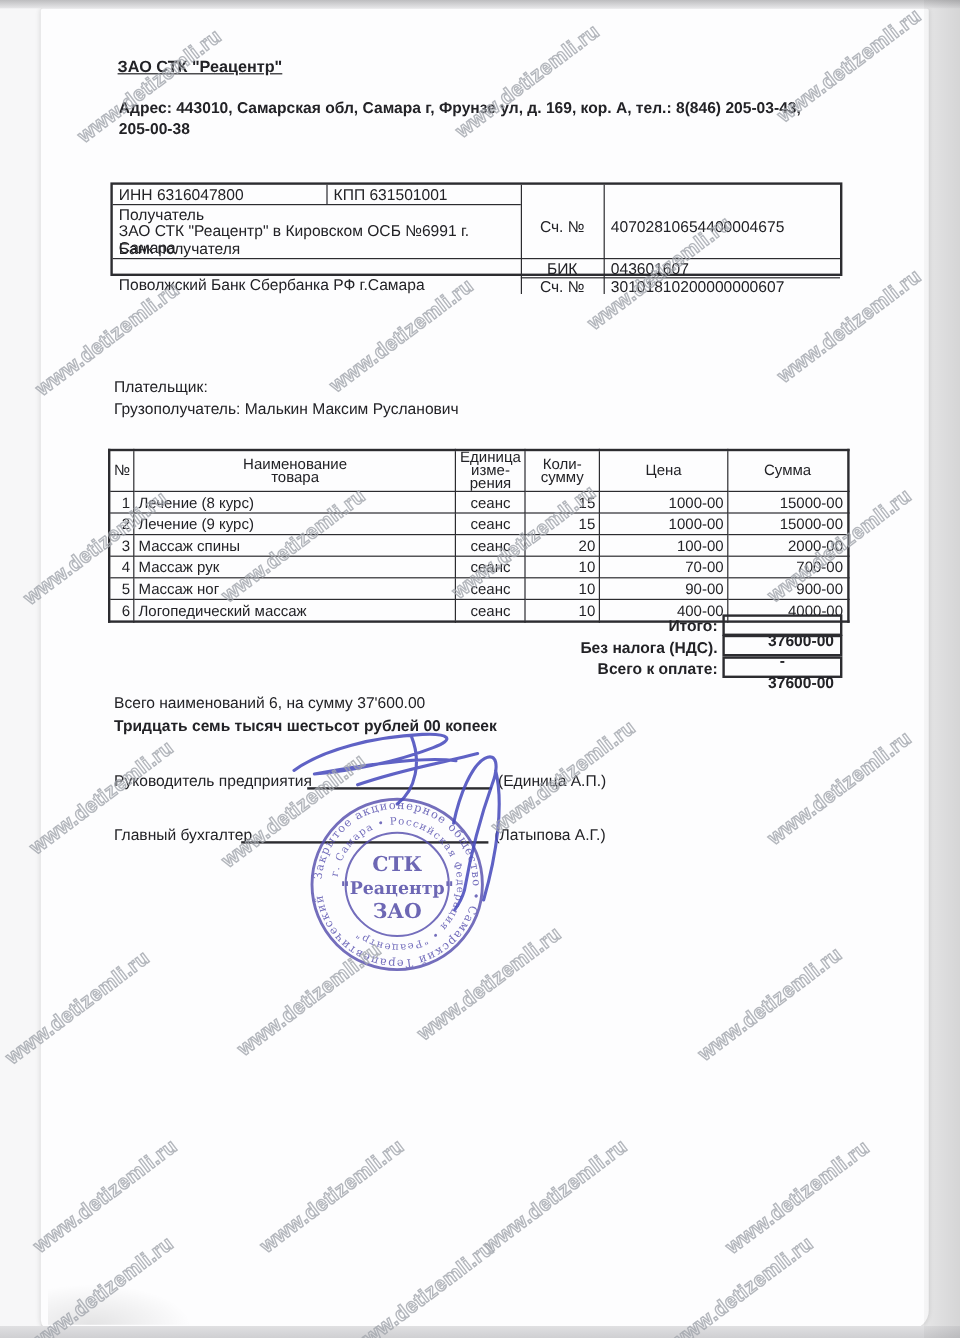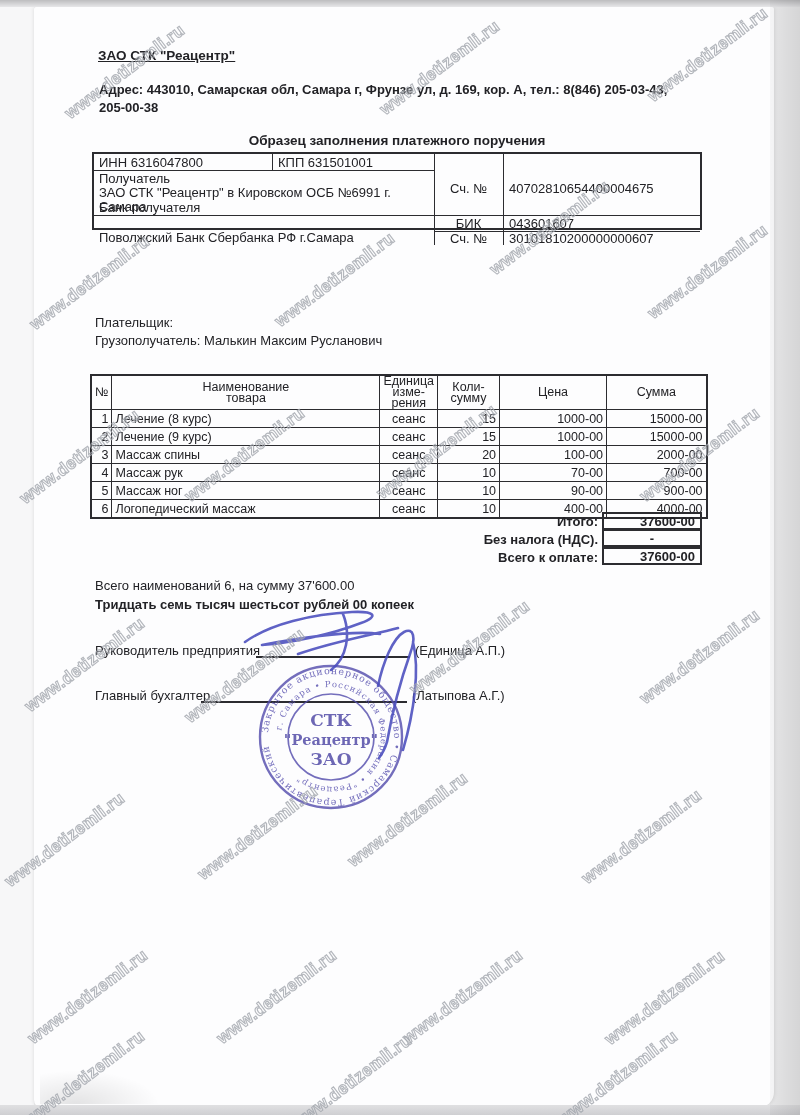--- a/index.html
+++ b/index.html
@@ -30,21 +30,21 @@
   #items-table td,#items-table th{border:1px solid #2c2c30;font-size:12.5px;padding:0 3px;
               font-weight:400;overflow:hidden;}
   #items-table{border:2px solid #2c2c30;}
   #items-table th{text-align:center;white-space:pre-line;line-height:11px;vertical-align:middle;}
   #items-table td{height:17px;white-space:nowrap;}
   .col-r{text-align:right;} .col-c{text-align:center;}
   
   .tot-label{position:absolute;width:338px;left:260px;text-align:right;font-size:13px;font-weight:700;white-space:nowrap;}
   .tot-box{position:absolute;left:602px;width:100px;height:18px;border:2px solid #2c2c30;
            box-sizing:border-box;font-size:13px;font-weight:700;line-height:15px;}
-  .tot-box span{display:block;padding:0 5px;}
+  .tot-box span{display:block;padding:12px 5px;}
   
   .sig-line{position:absolute;height:2px;background:#2c2c30;}
   
   #wm-layer{position:absolute;left:0;top:0;width:800px;height:1115px;pointer-events:none;z-index:60;}
   .wm{position:absolute;font-weight:700;font-size:17px;letter-spacing:.4px;white-space:nowrap;
       color:rgba(255,255,255,.18);-webkit-text-stroke:1.15px #a2a6ad;opacity:.8;
       transform:translate(-50%,-50%) rotate(-37deg);}
   .z-ink{z-index:40;} .z-stamp{z-index:30;}
 </style>
 </head>
@@ -56,21 +56,20 @@
   <div id="paper"></div>
   <div id="top-strip"></div>
   <div id="bottom-strip"></div>
   <div id="right-strip"></div>
   <div id="corner-curl"></div>
 
   <div class="t b" style="left:98px;top:48px;text-decoration:underline;font-size:13.5px;">ЗАО СТК "Реацентр"</div>
   <div class="t b" style="left:99px;top:82px;">Адрес: 443010, Самарская обл, Самара г, Фрунзе ул, д. 169, кор. А, тел.: 8(846) 205-03-43,</div>
   <div class="t b" style="left:99px;top:100px;">205-00-38</div>
 
-  <div class="t b" style="left:92px;top:133px;width:610px;text-align:center;font-size:13.5px;">Образец заполнения платежного поручения</div>
 
   <div id="bank-table">
     <div class="line" style="left:178px;top:0;width:1px;height:16px;"></div>
     <div class="line" style="left:0;top:16px;width:340px;height:1px;"></div>
     <div class="line" style="left:340px;top:0;width:1px;height:91px;"></div>
     <div class="line" style="left:409px;top:0;width:1px;height:91px;"></div>
     <div class="line" style="left:0;top:61px;width:606px;height:1px;"></div>
     <div class="line" style="left:340px;top:77px;width:266px;height:1px;"></div>
 
     <div class="cell" style="left:5px;top:1px;">ИНН 6316047800</div>

